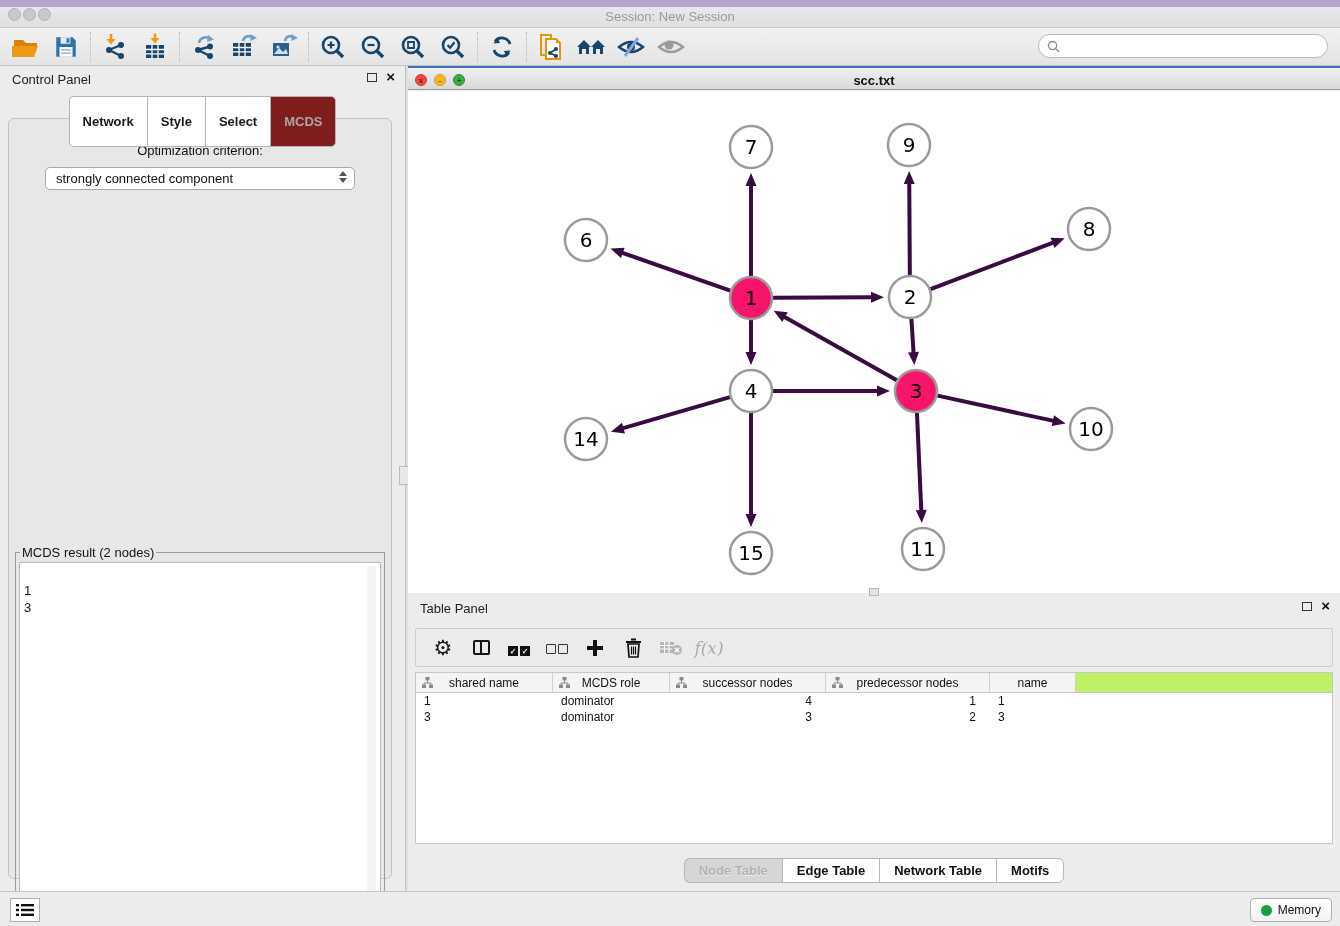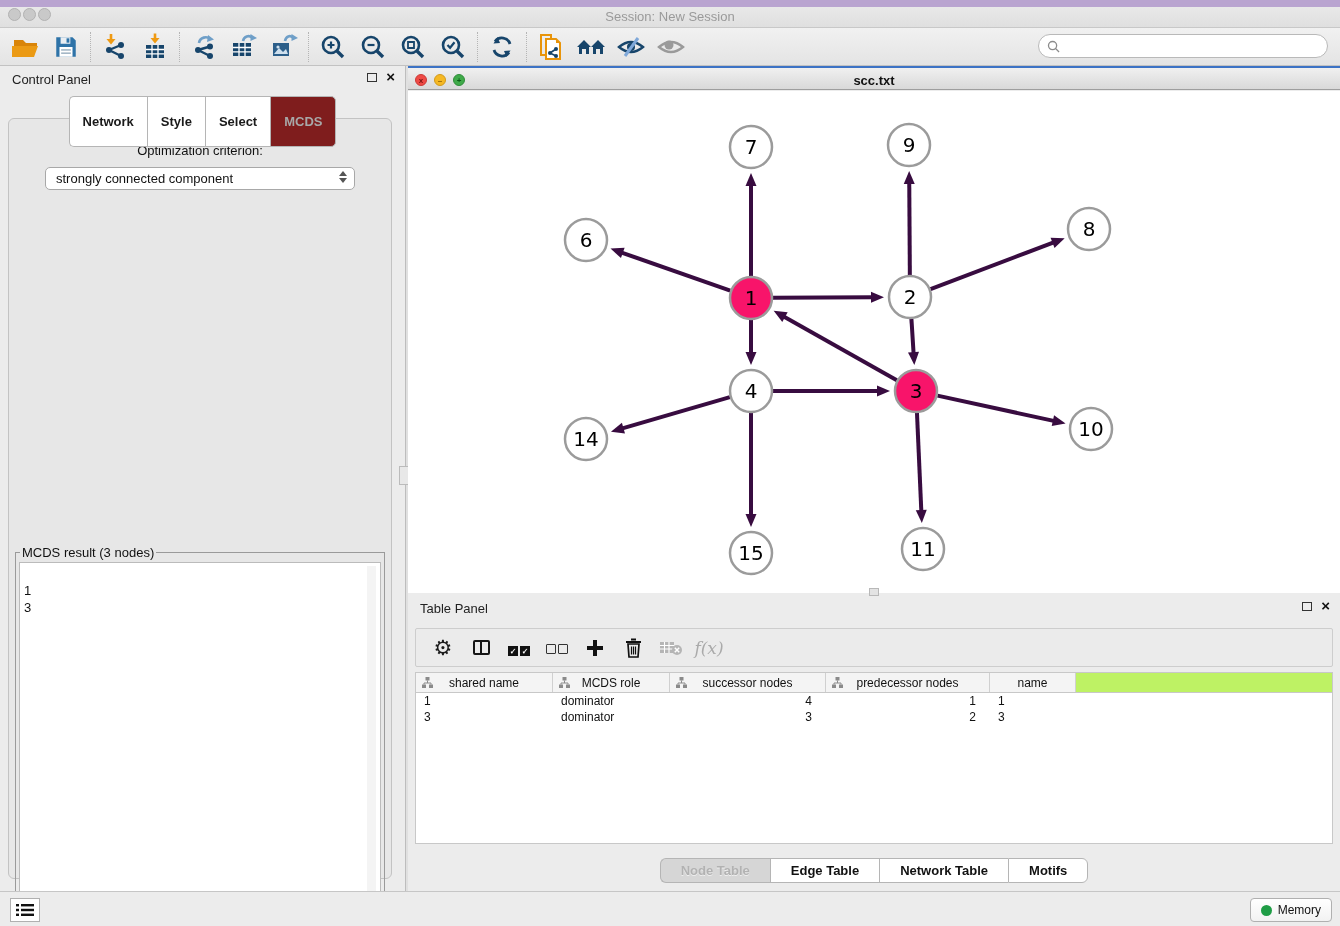--- a/index.html
+++ b/index.html
@@ -92,21 +92,21 @@
 
   .data-table { position:absolute; left:7px; top:77px; width:918px; height:172px; background:#fff; border:1px solid #c8c8c8; }
   .dt-header { display:flex; height:20px; border-bottom:1px solid #c8c8c8; background:#bef264; }
   .dt-hcell { position:relative; background:#f4f4f4; border-right:1px solid #d0d0d0; font-size:12px; color:#111;
     display:flex; align-items:center; justify-content:center; }
   .dt-hcell svg { position:absolute; left:6px; top:4px; }
   .dt-row { display:flex; height:16px; font-size:12px; }
   .dt-cell { overflow:hidden; white-space:nowrap; }
 
   .tp-tabs { position:absolute; left:0; bottom:8px; width:100%; display:flex; justify-content:center; }
-  .tp-tab { font-size:13px; font-weight:bold; padding:4px 20px; background:#fff; border:1px solid #b5b5b5; border-right:none; color:#111; }
+  .tp-tab { font-size:13px; font-weight:bold; padding:4px 14px; background:#fff; border:1px solid #b5b5b5; border-right:none; color:#111; }
   .tp-tab:first-child { border-top-left-radius:6px; border-bottom-left-radius:6px; }
   .tp-tab:last-child { border-right:1px solid #b5b5b5; border-top-right-radius:6px; border-bottom-right-radius:6px; }
   .tp-tab.active { background:#d6d6d6; color:#b2b2b2; text-shadow:0 1px 0 #eee; }
 
   
   .statusbar { position:absolute; left:0; top:891px; width:1340px; height:35px; background:#ececec; border-top:1px solid #c6c6c6; }
   .list-btn { position:absolute; left:10px; top:6px; width:30px; height:24px; background:#fff; border:1px solid #b0b0b0; display:flex; align-items:center; justify-content:center; }
   .memory-btn { position:absolute; right:8px; top:6px; height:24px; background:linear-gradient(#ffffff,#f2f2f2);
     border:1px solid #b0b0b0; border-radius:4px; display:flex; align-items:center; gap:6px; padding:0 10px; font-size:12px; color:#111; }
   .mem-dot { width:11px; height:11px; border-radius:50%; background:#1f9d46; }
@@ -284,21 +284,21 @@
   <div class="cp-body">
     <div class="opt-label">Optimization criterion:</div>
     <div class="opt-select">
       <span>strongly connected component</span>
       <span class="spin">
           <i class="up"></i>
           <i class="dn"></i>
         </span>
     </div>
     <fieldset class="mcds-fieldset">
-      <legend>MCDS result (3 nodes)</legend>
+      <legend>MCDS result (2 nodes)</legend>
       <div class="mcds-textarea">
         <span>1
 3</span>
         <div class="mcds-scroll"></div>
       </div>
     </fieldset>
   </div>
 </div>
 
 <div class="v-splitter"></div>

